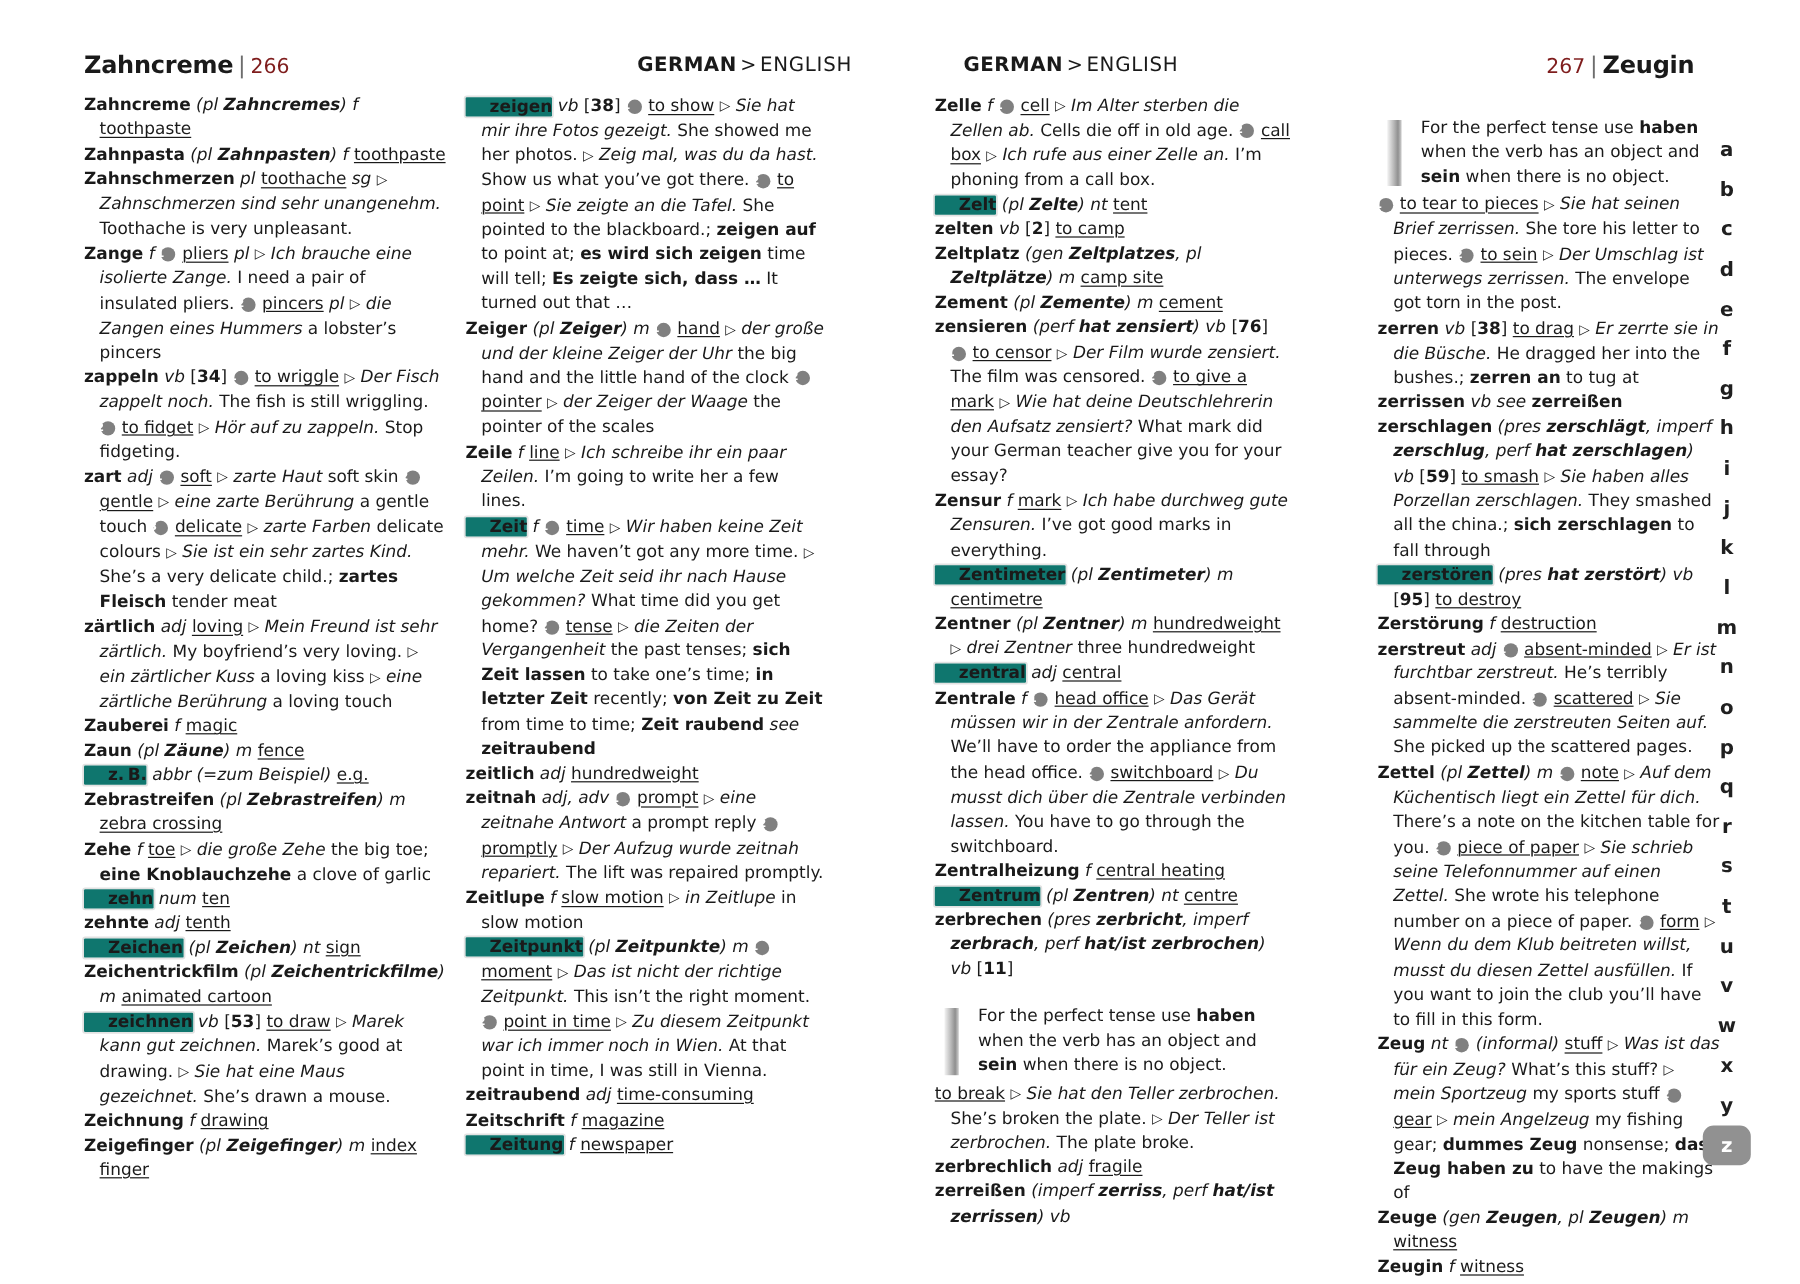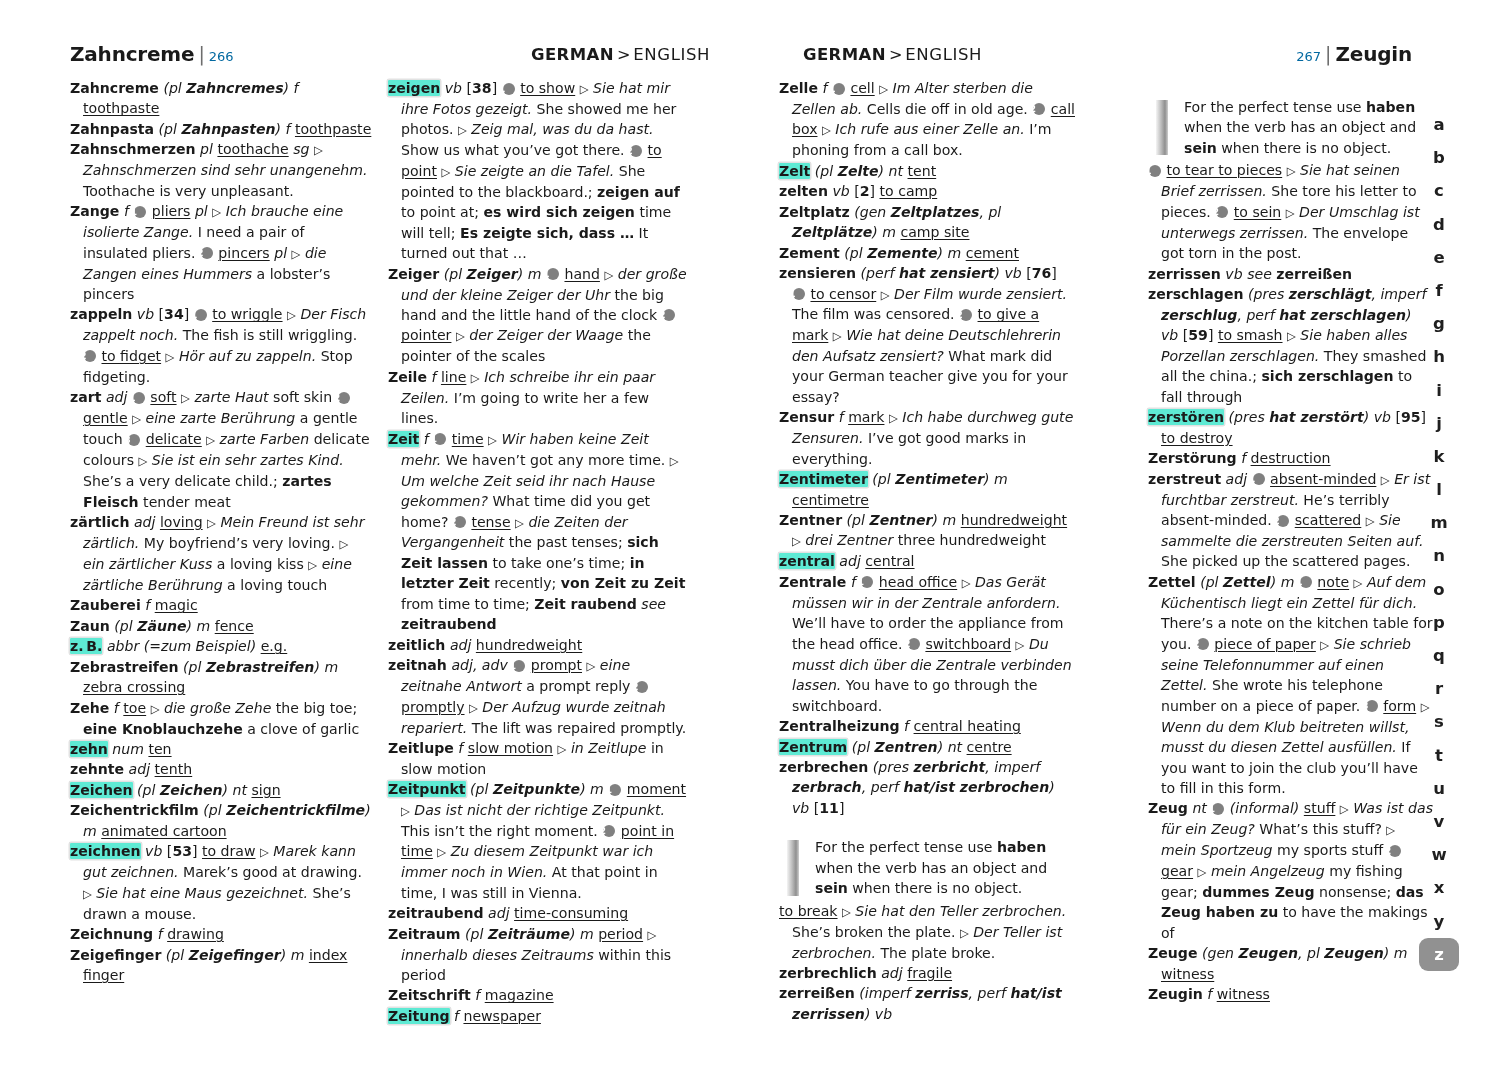--- a/index.html
+++ b/index.html
@@ -34,22 +34,22 @@
     font-size: 20px;
     letter-spacing: -0.2px;
   }
   .runhead .pipe {
     color: #6d6d6d;
     font-weight: normal;
     margin: 0 4px;
     font-size: 19px;
   }
   .runhead .pno {
-    font-size: 13px;
-    color: #0369a1;
+    font-size: 17px;
+    color: #7f1d1d;
   }
   .runhead .dir-bold {
     font-weight: bold;
     letter-spacing: 0.4px;
     font-size: 16.5px;
   }
   .runhead .dir-gt {
     font-weight: normal;
     margin: 0 3px;
     font-size: 16px;
@@ -87,23 +87,24 @@
     text-indent: 0;
     padding-left: 13px;
     text-indent: -13px;
   }
 
   
   b, .hwd, .de {            
     font-weight: bold;
   }
   .hwd.hl {
-    background: #5eead4;
+    background: #0f766e;
     box-shadow: 0 0 0 1.5px #e2e2e2;
     border-radius: 1px;
+    padding-left: 20px;
   }
   .it  { font-style: italic; }
   .gr  { font-style: italic; }          
   .ex  { font-style: italic; }          
   .tr  { text-decoration: underline; text-underline-offset: 2px; text-decoration-thickness: 1px; }
   .num {
     display: inline-block;
     width: 12px; height: 12px;
     line-height: 12px;
     border-radius: 50%;
@@ -206,21 +207,20 @@
   <div class="col" id="col2">
       <div class="entry"><span class="hwd hl">zeigen</span> <span class="gr">vb</span> [<b>38</b>] <span class="num">1</span> <span class="tr">to show</span> <span class="tri">▷</span> <span class="ex">Sie hat mir ihre Fotos gezeigt.</span> She showed me her photos. <span class="tri">▷</span> <span class="ex">Zeig mal, was du da hast.</span> Show us what you’ve got there. <span class="num">2</span> <span class="tr">to point</span> <span class="tri">▷</span> <span class="ex">Sie zeigte an die Tafel.</span> She pointed to the blackboard.; <b>zeigen auf</b> to point at; <b>es wird sich zeigen</b> time will tell; <b>Es zeigte sich, dass …</b> It turned out that …</div>
       <div class="entry"><span class="hwd">Zeiger</span> <span class="gr">(<span class="it">pl</span> <b>Zeiger</b>) m</span> <span class="num">1</span> <span class="tr">hand</span> <span class="tri">▷</span> <span class="ex">der große und der kleine Zeiger der Uhr</span> the big hand and the little hand of the clock <span class="num">2</span> <span class="tr">pointer</span> <span class="tri">▷</span> <span class="ex">der Zeiger der Waage</span> the pointer of the scales</div>
       <div class="entry"><span class="hwd">Zeile</span> <span class="gr">f</span> <span class="tr">line</span> <span class="tri">▷</span> <span class="ex">Ich schreibe ihr ein paar Zeilen.</span> I’m going to write her a few lines.</div>
       <div class="entry"><span class="hwd hl">Zeit</span> <span class="gr">f</span> <span class="num">1</span> <span class="tr">time</span> <span class="tri">▷</span> <span class="ex">Wir haben keine Zeit mehr.</span> We haven’t got any more time. <span class="tri">▷</span> <span class="ex">Um welche Zeit seid ihr nach Hause gekommen?</span> What time did you get home? <span class="num">2</span> <span class="tr">tense</span> <span class="tri">▷</span> <span class="ex">die Zeiten der Vergangenheit</span> the past tenses; <b>sich Zeit lassen</b> to take one’s time; <b>in letzter Zeit</b> recently; <b>von Zeit zu Zeit</b> from time to time; <b>Zeit raubend</b> <span class="gr">see</span> <b>zeitraubend</b></div>
       <div class="entry"><span class="hwd">zeitlich</span> <span class="gr">adj</span> <span class="tr">hundredweight</span></div>
       <div class="entry"><span class="hwd">zeitnah</span> <span class="gr">adj, adv</span> <span class="num">1</span> <span class="tr">prompt</span> <span class="tri">▷</span> <span class="ex">eine zeitnahe Antwort</span> a prompt reply <span class="num">2</span> <span class="tr">promptly</span> <span class="tri">▷</span> <span class="ex">Der Aufzug wurde zeitnah repariert.</span> The lift was repaired promptly.</div>
       <div class="entry"><span class="hwd">Zeitlupe</span> <span class="gr">f</span> <span class="tr">slow motion</span> <span class="tri">▷</span> <span class="ex">in Zeitlupe</span> in slow motion</div>
       <div class="entry"><span class="hwd hl">Zeitpunkt</span> <span class="gr">(<span class="it">pl</span> <b>Zeitpunkte</b>) m</span> <span class="num">1</span> <span class="tr">moment</span> <span class="tri">▷</span> <span class="ex">Das ist nicht der richtige Zeitpunkt.</span> This isn’t the right moment. <span class="num">2</span> <span class="tr">point in time</span> <span class="tri">▷</span> <span class="ex">Zu diesem Zeitpunkt war ich immer noch in Wien.</span> At that point in time, I was still in Vienna.</div>
       <div class="entry"><span class="hwd">zeitraubend</span> <span class="gr">adj</span> <span class="tr">time-consuming</span></div>
-      <div class="entry"><span class="hwd">Zeitraum</span> <span class="gr">(<span class="it">pl</span> <b>Zeiträume</b>) m</span> <span class="tr">period</span> <span class="tri">▷</span> <span class="ex">innerhalb dieses Zeitraums</span> within this period</div>
       <div class="entry"><span class="hwd">Zeitschrift</span> <span class="gr">f</span> <span class="tr">magazine</span></div>
       <div class="entry"><span class="hwd hl">Zeitung</span> <span class="gr">f</span> <span class="tr">newspaper</span></div>
     </div>
   <div class="col" id="col3">
       <div class="entry"><span class="hwd">Zelle</span> <span class="gr">f</span> <span class="num">1</span> <span class="tr">cell</span> <span class="tri">▷</span> <span class="ex">Im Alter sterben die Zellen ab.</span> Cells die off in old age. <span class="num">2</span> <span class="tr">call box</span> <span class="tri">▷</span> <span class="ex">Ich rufe aus einer Zelle an.</span> I’m phoning from a call box.</div>
       <div class="entry"><span class="hwd hl">Zelt</span> <span class="gr">(<span class="it">pl</span> <b>Zelte</b>) nt</span> <span class="tr">tent</span></div>
       <div class="entry"><span class="hwd">zelten</span> <span class="gr">vb</span> [<b>2</b>] <span class="tr">to camp</span></div>
       <div class="entry"><span class="hwd">Zeltplatz</span> <span class="gr">(<span class="it">gen</span> <b>Zeltplatzes</b>, <span class="it">pl</span> <b>Zeltplätze</b>) m</span> <span class="tr">camp site</span></div>
       <div class="entry"><span class="hwd">Zement</span> <span class="gr">(<span class="it">pl</span> <b>Zemente</b>) m</span> <span class="tr">cement</span></div>
       <div class="entry"><span class="hwd">zensieren</span> <span class="gr">(<span class="it">perf</span> <b>hat zensiert</b>) vb</span> [<b>76</b>] <span class="num">1</span> <span class="tr">to censor</span> <span class="tri">▷</span> <span class="ex">Der Film wurde zensiert.</span> The film was censored. <span class="num">2</span> <span class="tr">to give a mark</span> <span class="tri">▷</span> <span class="ex">Wie hat deine Deutschlehrerin den Aufsatz zensiert?</span> What mark did your German teacher give you for your essay?</div>
@@ -233,20 +233,21 @@
       <div class="entry"><span class="hwd hl">Zentrum</span> <span class="gr">(<span class="it">pl</span> <b>Zentren</b>) nt</span> <span class="tr">centre</span></div>
       <div class="entry"><span class="hwd">zerbrechen</span> <span class="gr">(<span class="it">pres</span> <b>zerbricht</b>, <span class="it">imperf</span> <b>zerbrach</b>, <span class="it">perf</span> <b>hat/ist zerbrochen</b>) vb</span> [<b>11</b>]</div>
       <div class="note"><span class="bar"></span><span>For the perfect tense use <b>haben</b> when the verb has an object and <b>sein</b> when there is no object.</span></div>
       <div class="entry"><span class="tr">to break</span> <span class="tri">▷</span> <span class="ex">Sie hat den Teller zerbrochen.</span> She’s broken the plate. <span class="tri">▷</span> <span class="ex">Der Teller ist zerbrochen.</span> The plate broke.</div>
       <div class="entry"><span class="hwd">zerbrechlich</span> <span class="gr">adj</span> <span class="tr">fragile</span></div>
       <div class="entry"><span class="hwd">zerreißen</span> <span class="gr">(<span class="it">imperf</span> <b>zerriss</b>, <span class="it">perf</span> <b>hat/ist zerrissen</b>) vb</span></div>
     </div>
   <div class="col" id="col4">
       <div class="note"><span class="bar"></span><span>For the perfect tense use <b>haben</b> when the verb has an object and <b>sein</b> when there is no object.</span></div>
       <div class="entry"><span class="num">1</span> <span class="tr">to tear to pieces</span> <span class="tri">▷</span> <span class="ex">Sie hat seinen Brief zerrissen.</span> She tore his letter to pieces. <span class="num">2</span> <span class="tr">to sein</span> <span class="tri">▷</span> <span class="ex">Der Umschlag ist unterwegs zerrissen.</span> The envelope got torn in the post.</div>
+      <div class="entry"><span class="hwd">zerren</span> <span class="gr">vb</span> [<b>38</b>] <span class="tr">to drag</span> <span class="tri">▷</span> <span class="ex">Er zerrte sie in die Büsche.</span> He dragged her into the bushes.; <b>zerren an</b> to tug at</div>
       <div class="entry"><span class="hwd">zerrissen</span> <span class="gr">vb</span> <span class="gr">see</span> <b>zerreißen</b></div>
       <div class="entry"><span class="hwd">zerschlagen</span> <span class="gr">(<span class="it">pres</span> <b>zerschlägt</b>, <span class="it">imperf</span> <b>zerschlug</b>, <span class="it">perf</span> <b>hat zerschlagen</b>) vb</span> [<b>59</b>] <span class="tr">to smash</span> <span class="tri">▷</span> <span class="ex">Sie haben alles Porzellan zerschlagen.</span> They smashed all the china.; <b>sich zerschlagen</b> to fall through</div>
       <div class="entry"><span class="hwd hl">zerstören</span> <span class="gr">(<span class="it">pres</span> <b>hat zerstört</b>) vb</span> [<b>95</b>] <span class="tr">to destroy</span></div>
       <div class="entry"><span class="hwd">Zerstörung</span> <span class="gr">f</span> <span class="tr">destruction</span></div>
       <div class="entry"><span class="hwd">zerstreut</span> <span class="gr">adj</span> <span class="num">1</span> <span class="tr">absent-minded</span> <span class="tri">▷</span> <span class="ex">Er ist furchtbar zerstreut.</span> He’s terribly absent-minded. <span class="num">2</span> <span class="tr">scattered</span> <span class="tri">▷</span> <span class="ex">Sie sammelte die zerstreuten Seiten auf.</span> She picked up the scattered pages.</div>
       <div class="entry"><span class="hwd">Zettel</span> <span class="gr">(<span class="it">pl</span> <b>Zettel</b>) m</span> <span class="num">1</span> <span class="tr">note</span> <span class="tri">▷</span> <span class="ex">Auf dem Küchentisch liegt ein Zettel für dich.</span> There’s a note on the kitchen table for you. <span class="num">2</span> <span class="tr">piece of paper</span> <span class="tri">▷</span> <span class="ex">Sie schrieb seine Telefonnummer auf einen Zettel.</span> She wrote his telephone number on a piece of paper. <span class="num">3</span> <span class="tr">form</span> <span class="tri">▷</span> <span class="ex">Wenn du dem Klub beitreten willst, musst du diesen Zettel ausfüllen.</span> If you want to join the club you’ll have to fill in this form.</div>
       <div class="entry"><span class="hwd">Zeug</span> <span class="gr">nt</span> <span class="num">1</span> <span class="gr">(informal)</span> <span class="tr">stuff</span> <span class="tri">▷</span> <span class="ex">Was ist das für ein Zeug?</span> What’s this stuff? <span class="tri">▷</span> <span class="ex">mein Sportzeug</span> my sports stuff <span class="num">2</span> <span class="tr">gear</span> <span class="tri">▷</span> <span class="ex">mein Angelzeug</span> my fishing gear; <b>dummes Zeug</b> nonsense; <b>das Zeug haben zu</b> to have the makings of</div>
       <div class="entry"><span class="hwd">Zeuge</span> <span class="gr">(<span class="it">gen</span> <b>Zeugen</b>, <span class="it">pl</span> <b>Zeugen</b>) m</span> <span class="tr">witness</span></div>
       <div class="entry"><span class="hwd">Zeugin</span> <span class="gr">f</span> <span class="tr">witness</span></div>
     </div>

